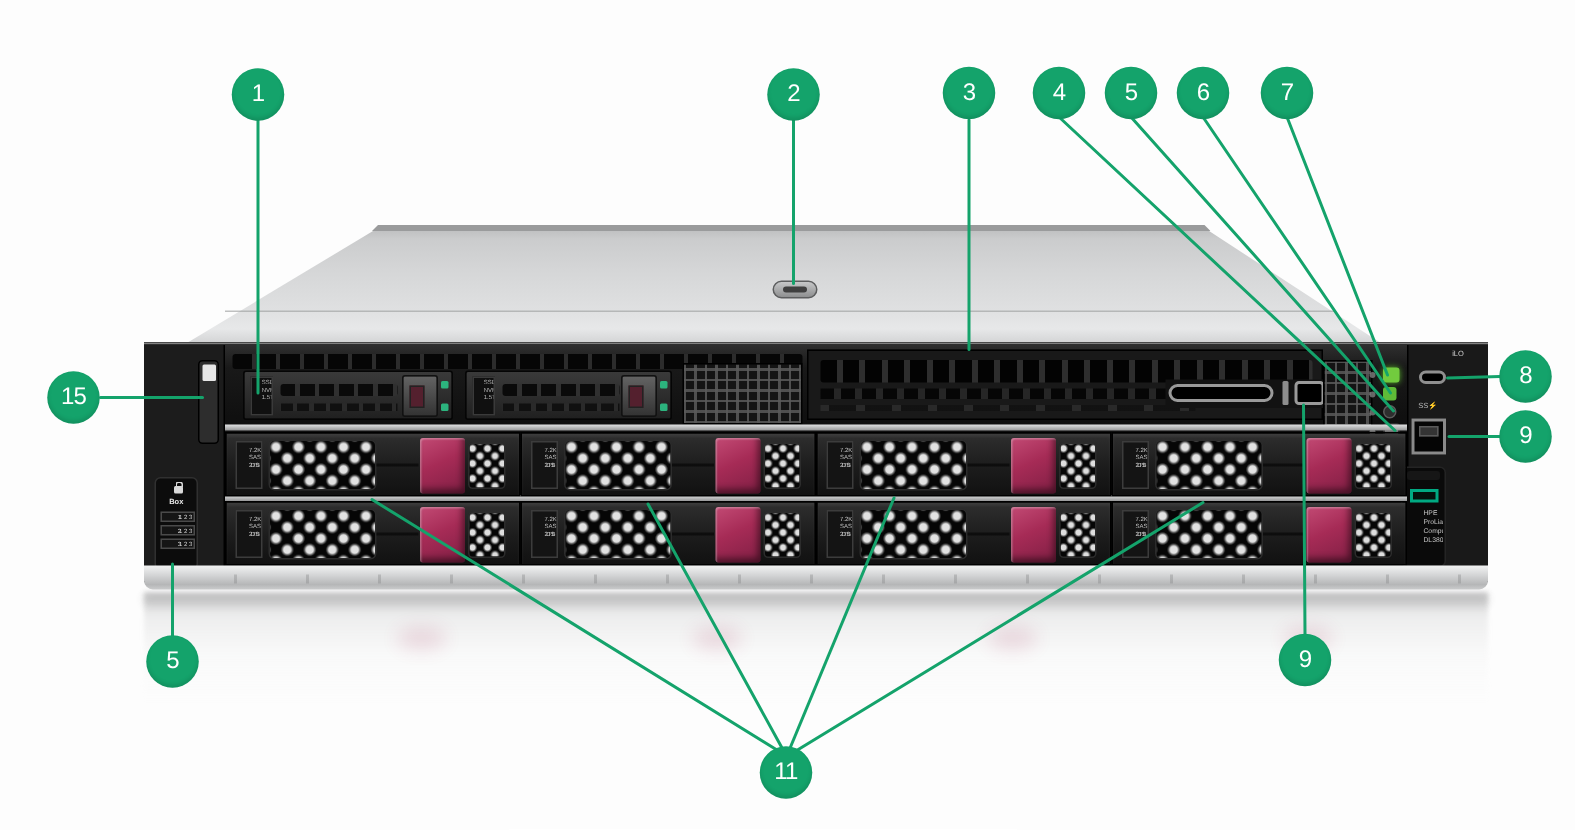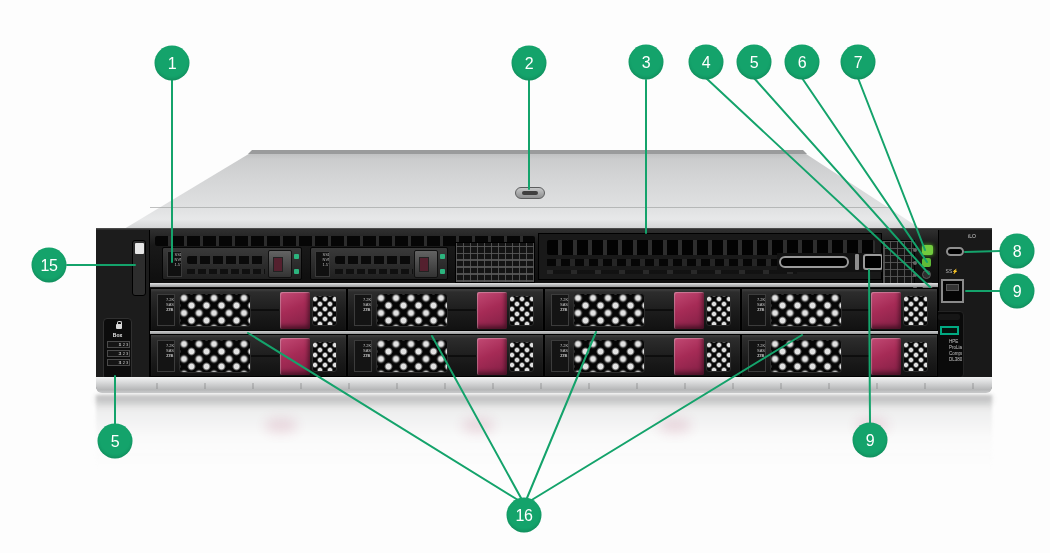--- a/index.html
+++ b/index.html
@@ -390,17 +390,17 @@
   <div class="callout" style="left:172px;top:63px;">1</div>
   <div class="callout" style="left:529px;top:63px;">2</div>
   <div class="callout" style="left:646px;top:62px;">3</div>
   <div class="callout" style="left:706px;top:62px;">4</div>
   <div class="callout" style="left:754px;top:62px;">5</div>
   <div class="callout" style="left:802px;top:62px;">6</div>
   <div class="callout" style="left:858px;top:62px;">7</div>
   <div class="callout" style="left:1017px;top:251px;">8</div>
   <div class="callout" style="left:1017px;top:291px;">9</div>
   <div class="callout" style="left:870px;top:440px;">9</div>
-  <div class="callout" style="left:524px;top:515px;">16</div>
+  <div class="callout" style="left:524px;top:515px;">11</div>
   <div class="callout" style="left:115px;top:441px;">5</div>
   <div class="callout" style="left:49px;top:265px;">15</div>
 
 </div>
 
 </body></html>

